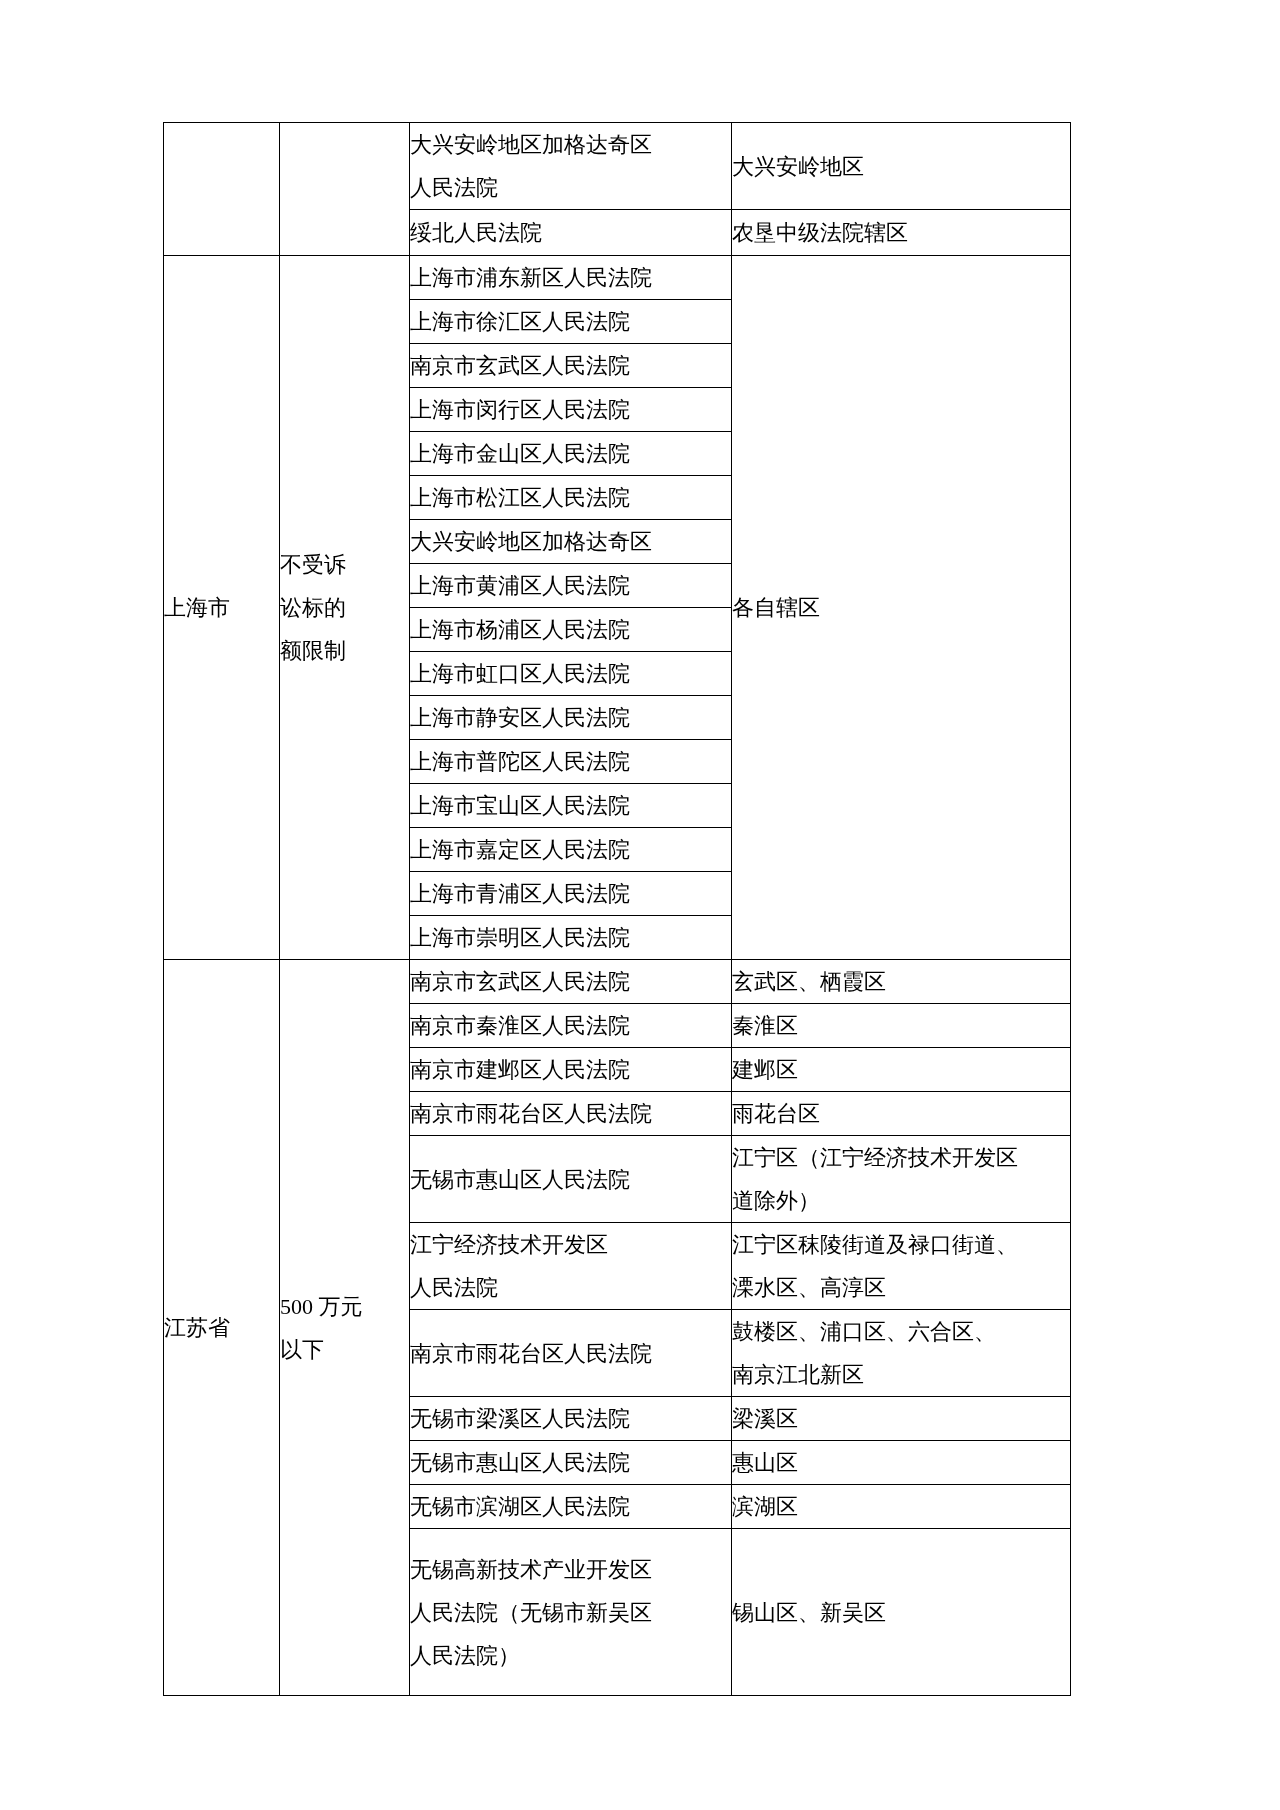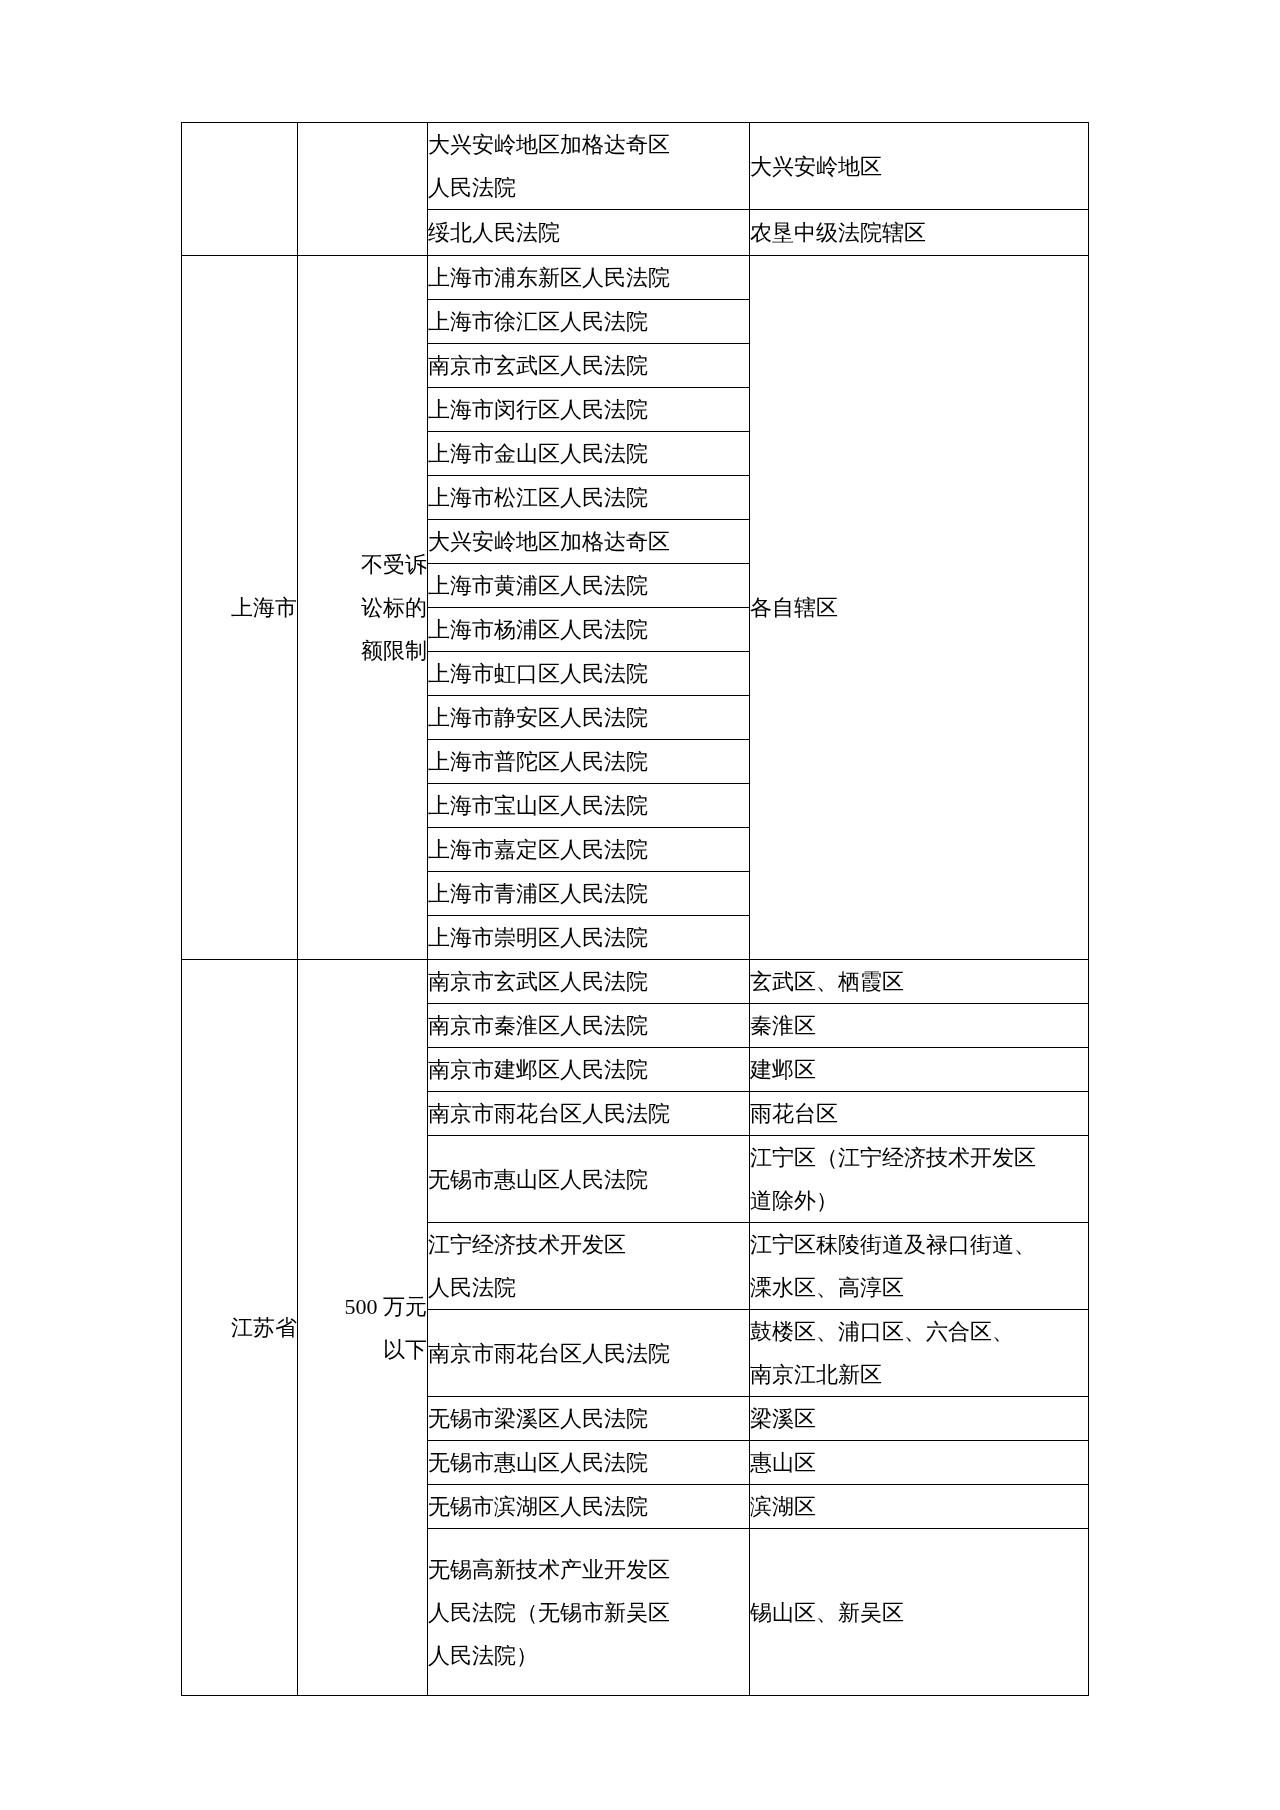--- a/index.html
+++ b/index.html
@@ -11,37 +11,37 @@
     position: relative;
     width: 1280px;
     height: 1810px;
     background: #ffffff;
     font-family: "Liberation Serif", "DejaVu Serif", serif;
     color: #000000;
     overflow: hidden;
   }
   table.court-table {
     position: absolute;
-    left: 181px;
+    left: 163px;
     top: 122px;
     width: 907px;
     border-collapse: collapse;
     table-layout: fixed;
   }
   table.court-table td {
     border: 1px solid #000000;
     font-size: 22px;
     line-height: 43px;
     vertical-align: middle;
     white-space: pre-line;
     overflow: hidden;
     padding: 0;
   }
   td.c-province, td.c-limit {
-    text-align: right;
+    text-align: left;
   }
   td.c-court, td.c-jur {
     text-align: left;
     padding-left: 11px;
     padding-right: 6px;
   }
   col.w-province { width: 116px; }
   col.w-limit    { width: 130px; }
   col.w-court    { width: 322px; }
   col.w-jur      { width: 339px; }

